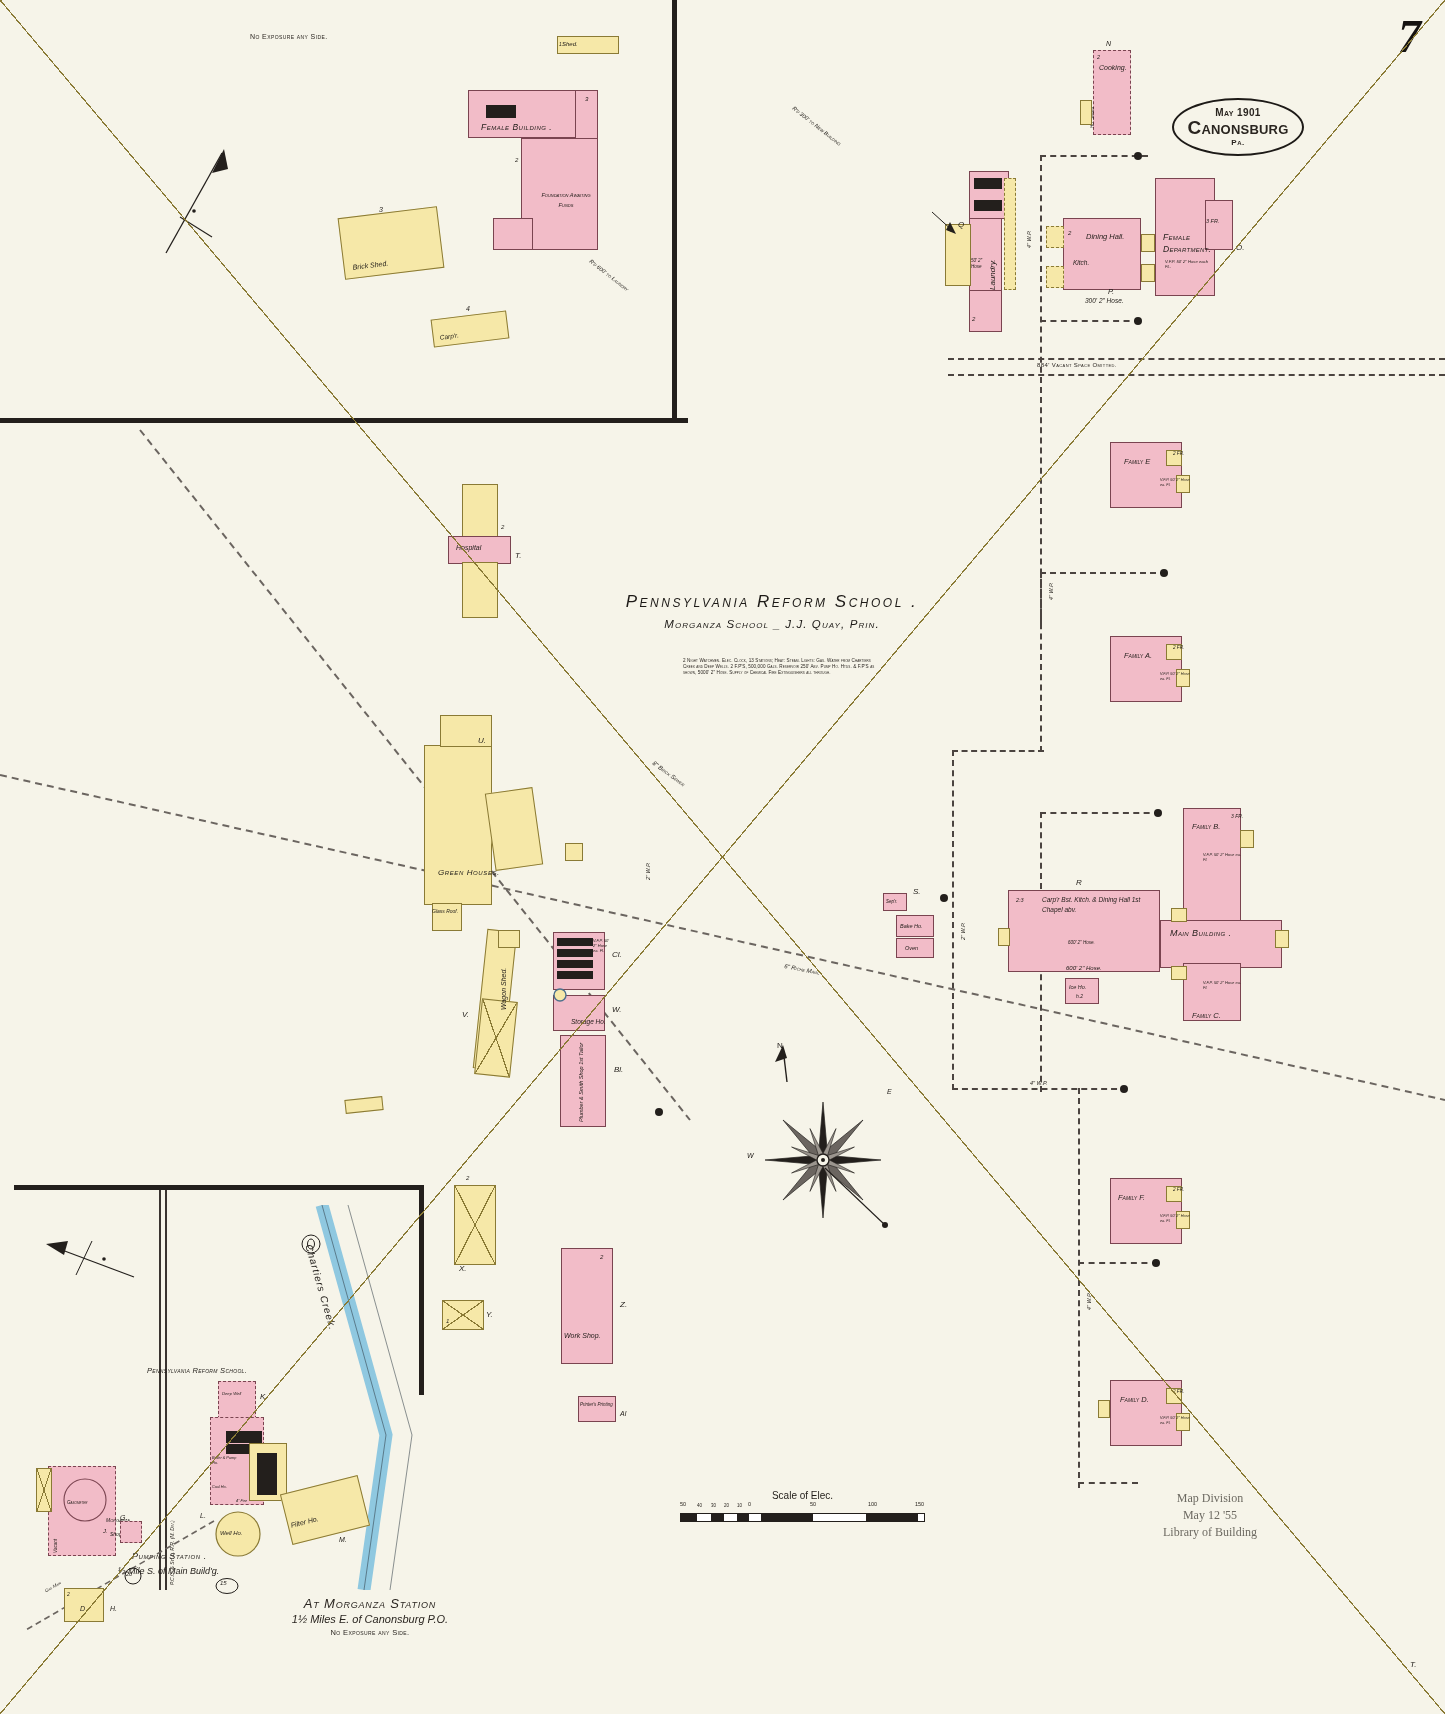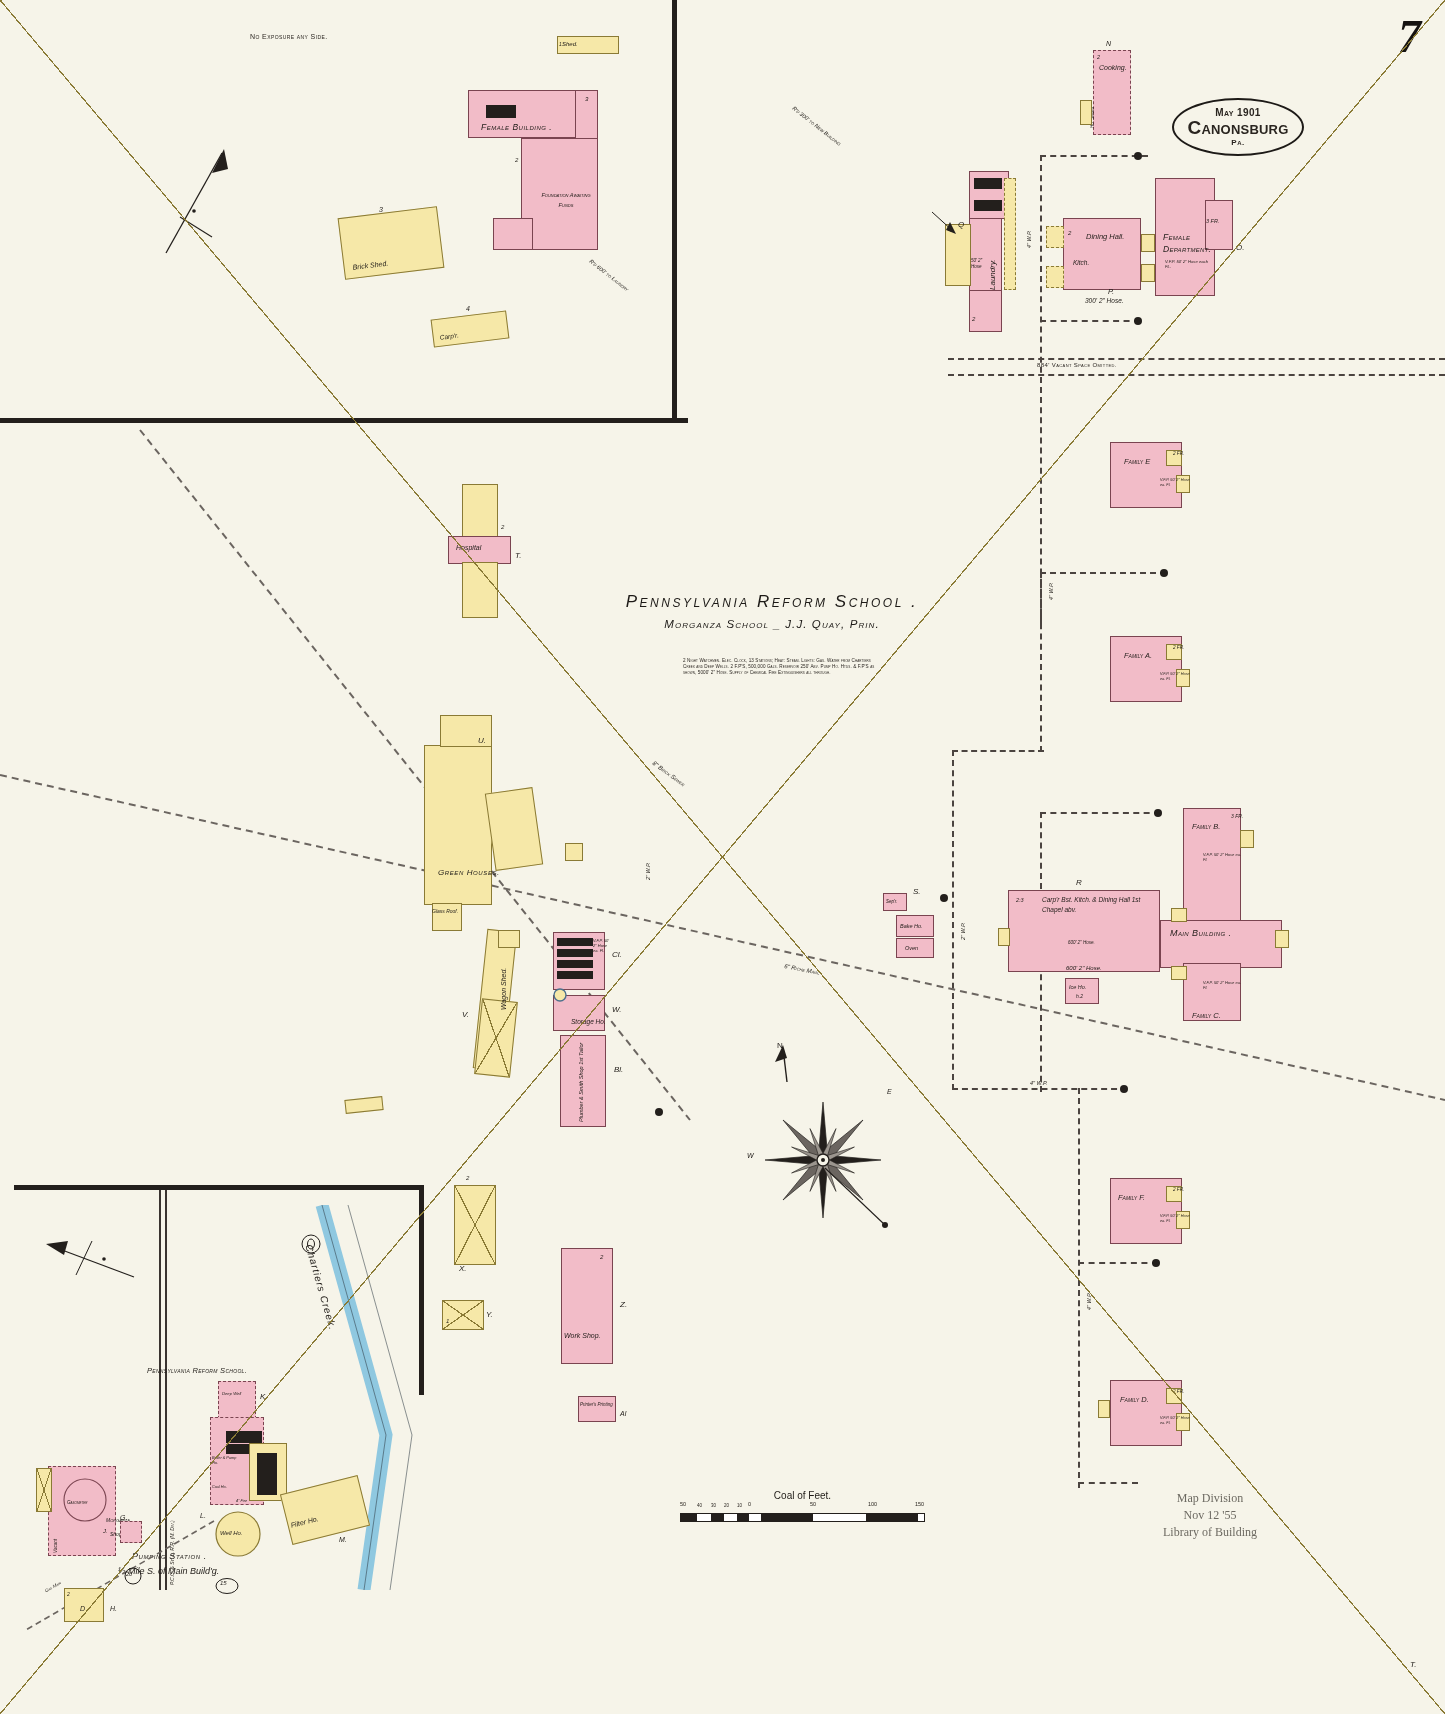--- a/index.html
+++ b/index.html
@@ -462,23 +462,28 @@
     <span class="btxt" style="left:96px;top:420px;font-size:7px;">H.</span>
 
     <svg class="abs" style="left:286px;top:48px;" width="22" height="22">
       <circle cx="11" cy="11" r="9" fill="none" stroke="#231f1c" stroke-width="1"></circle>
       <ellipse cx="11" cy="11" rx="3.5" ry="5" fill="none" stroke="#231f1c" stroke-width="1"></ellipse>
     </svg>
   </div>
 
   <div class="xbox" style="left:442px;top:1185px;width:0px;height:0px;"></div>
 
+  <div class="abs" style="left:200px;top:1596px;width:340px;text-align:center;">
+    <div style="font-size:13px;font-variant:small-caps;letter-spacing:.8px;font-style:italic;">At Morganza Station</div>
+    <div style="font-size:11px;font-style:italic;margin-top:2px;">1½ Miles E. of Canonsburg P.O.</div>
+    <div style="font-size:7.5px;font-variant:small-caps;margin-top:3px;letter-spacing:.4px;">No Exposure any Side.</div>
+  </div>
 
   <div id="scalebar">
-    <div class="sctitle">Coal of Feet.</div>
+    <div class="sctitle">Scale of Elec.</div>
     <div class="ticks">
       <span style="left:0px;top:0;">50</span>
       <span style="left:17px;top:2px;font-size:4.5px;">40</span>
       <span style="left:31px;top:2px;font-size:4.5px;">30</span>
       <span style="left:44px;top:2px;font-size:4.5px;">20</span>
       <span style="left:57px;top:2px;font-size:4.5px;">10</span>
       <span style="left:68px;top:0;">0</span>
       <span style="left:130px;top:0;">50</span>
       <span style="left:188px;top:0;">100</span>
       <span style="left:235px;top:0;">150</span>
@@ -487,19 +492,19 @@
       <div class="seg" style="left:0;width:16px;"></div>
       <div class="seg" style="left:30px;width:13px;"></div>
       <div class="seg" style="left:56px;width:12px;"></div>
       <div class="seg" style="left:80px;width:52px;"></div>
       <div class="seg" style="left:185px;width:52px;"></div>
     </div>
   </div>
 
   <div id="locstamp">
     <div>Map Division</div>
-    <div>Nov 12 '55</div>
+    <div>May 12 '55</div>
     <div>Library of Building</div>
   </div>
 
   <span class="btxt" style="left:1410px;top:1660px;font-size:8px;">T.</span>
 
 </div>
 
 </body></html>

